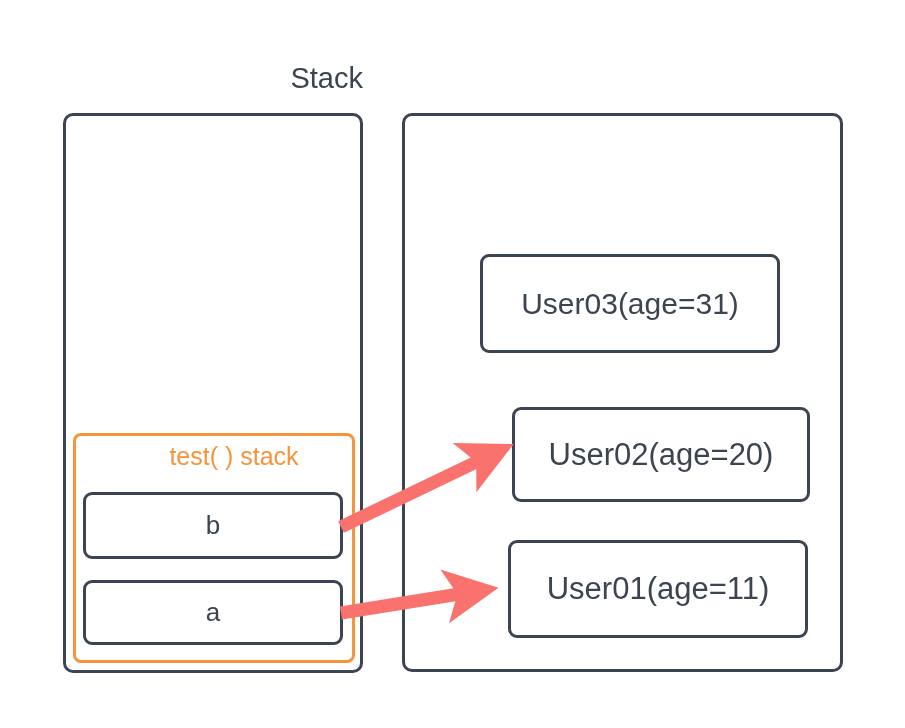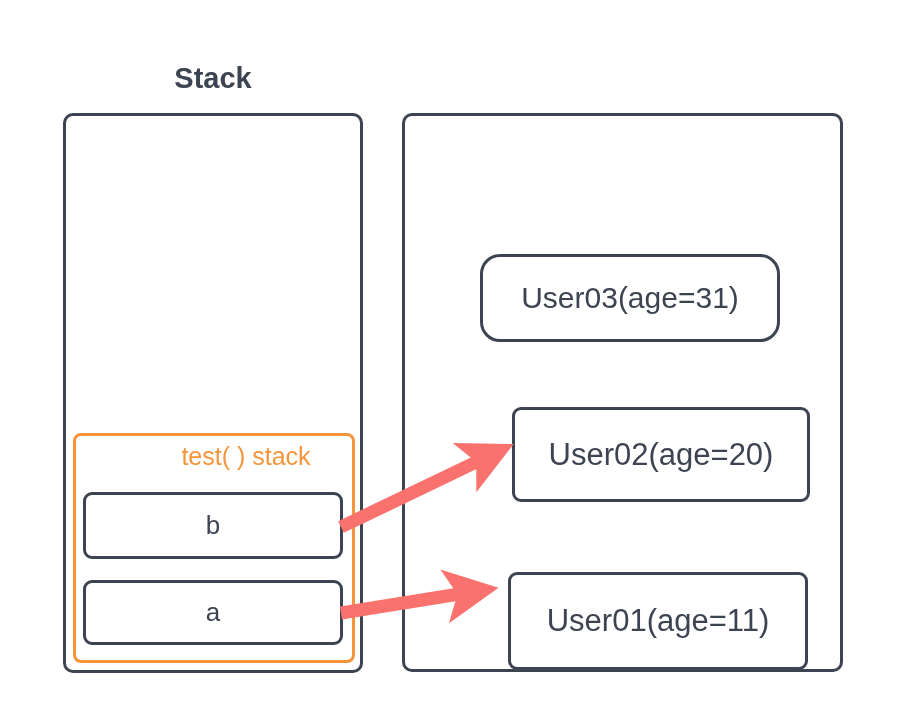--- a/index.html
+++ b/index.html
@@ -14,24 +14,23 @@
     position: relative;
     width: 905px;
     height: 728px;
     background: #ffffff;
     overflow: hidden;
   }
   .title {
     position: absolute;
     font-size: 29px;
     color: #3d4451;
-    text-align: center;
+    text-align: right;
     white-space: nowrap;
     letter-spacing: 0px;
-    font-weight: bold;
   }
   #stack-title { left: 63px; top: 62px; width: 300px; }
   #heap-title  { left: 402px; top: 62px; width: 441px; }
 
   .region-box {
     position: absolute;
     border: 3px solid #3d4451;
     border-radius: 10px;
     background: #ffffff;
     box-sizing: border-box;
@@ -52,21 +51,20 @@
   }
   #frame-label {
     position: absolute;
     left: 73px;
     top: 442px;
     width: 322px;
     text-align: center;
     font-size: 25px;
     color: #f5943b;
     white-space: nowrap;
-    margin-left: 12px;
   }
 
   .slot-box {
     position: absolute;
     border: 3px solid #3d4451;
     border-radius: 9px;
     background: #ffffff;
     box-sizing: border-box;
     display: flex;
     align-items: center;
@@ -82,23 +80,23 @@
     border: 3px solid #3d4451;
     border-radius: 9px;
     background: #ffffff;
     box-sizing: border-box;
     display: flex;
     align-items: center;
     justify-content: center;
     color: #3d4451;
     white-space: nowrap;
   }
-  #obj-user03 { left: 480px; top: 254px; width: 300px; height: 88px; font-size: 30px; border-radius: 20px; }
+  #obj-user03 { left: 480px; top: 254px; width: 300px; height: 99px; font-size: 30px; }
   #obj-user02 { left: 512px; top: 397px; width: 298px; height: 95px; font-size: 31px; margin-top: 10px; }
-  #obj-user01 { left: 508px; top: 540px; width: 300px; height: 98px; font-size: 31px; margin-top: 32px; }
+  #obj-user01 { left: 508px; top: 540px; width: 300px; height: 98px; font-size: 31px; }
 
   #arrow-layer {
     position: absolute;
     left: 0;
     top: 0;
     width: 905px;
     height: 728px;
     pointer-events: none;
   }
 </style>

